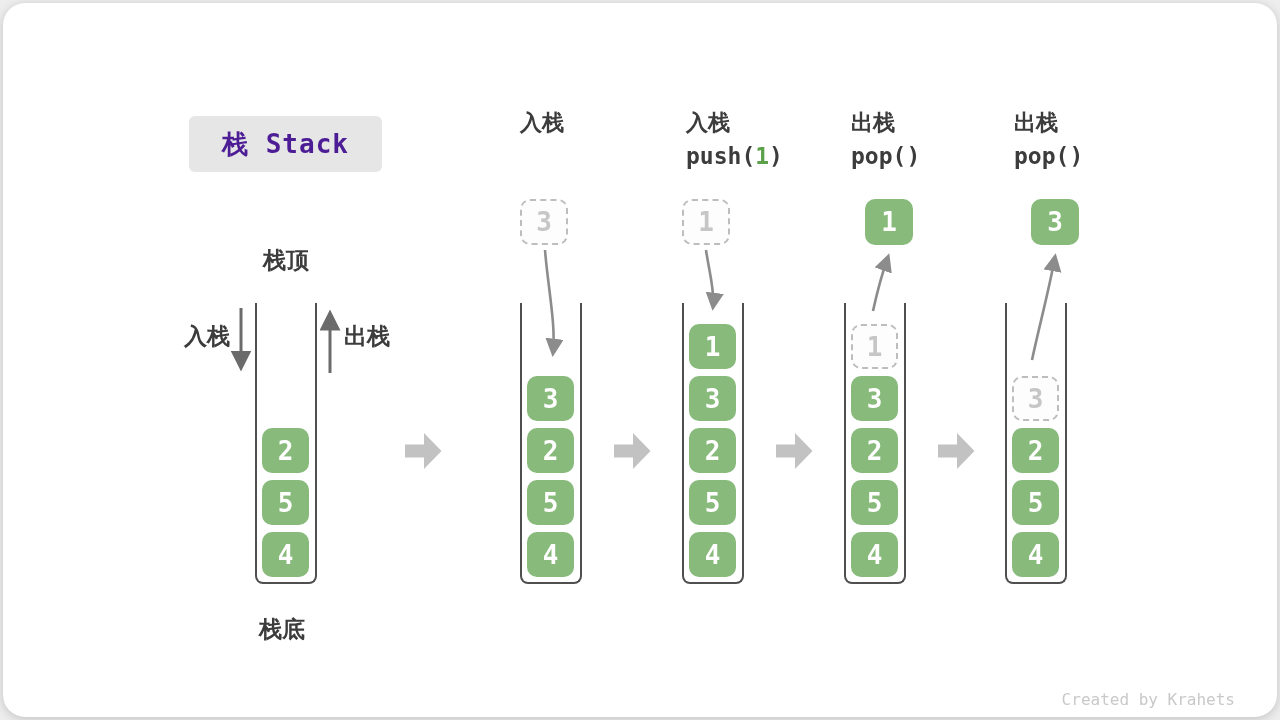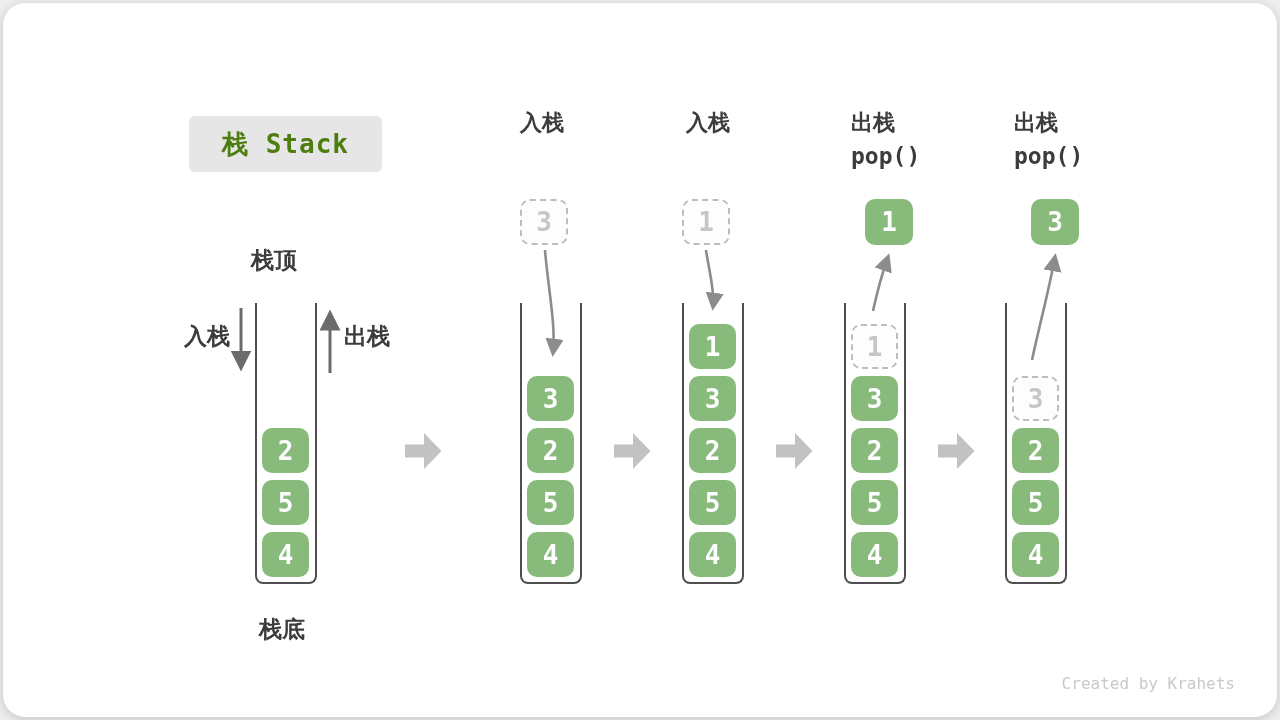--- a/index.html
+++ b/index.html
@@ -1,66 +1,67 @@
 <!DOCTYPE html>
 <html><head>
 <meta charset="utf-8">
 <style>
   html,body{margin:0;padding:0;width:1280px;height:720px;background:#ededed;font-family:"DejaVu Sans",sans-serif;}
   .card{position:absolute;left:3px;top:3px;right:3px;bottom:3px;background:#ffffff;border-radius:22px;box-shadow:0 2px 10px rgba(0,0,0,.18);overflow:hidden;}
 
   .title-box{position:absolute;left:186px;top:113px;width:193px;height:56px;background:#e6e6e6;border-radius:6px;display:flex;align-items:center;justify-content:center;}
-  .title-box span{font-family:"DejaVu Sans Mono","DejaVu Sans",monospace;font-size:26px;font-weight:bold;color:#4d7c0f;letter-spacing:1px;}
+  .title-box span{font-family:"DejaVu Sans Mono","DejaVu Sans",monospace;font-size:26px;font-weight:bold;color:#4c1d95;letter-spacing:1px;}
 
   .op{position:absolute;top:105px;width:160px;}
   .op-cn{font-size:22px;font-weight:bold;color:#3c3c3c;line-height:30px;}
   .op-code{font-family:"DejaVu Sans Mono",monospace;font-size:23px;font-weight:bold;color:#3c3c3c;line-height:36px;}
   .op-code .arg{color:#5ba14b;}
 
   .side-label{position:absolute;font-size:23px;font-weight:bold;color:#3c3c3c;}
 
   .stack{position:absolute;top:300px;width:62px;height:281px;}
   .tube{position:absolute;left:0;top:0;width:62px;height:281px;border-left:2px solid #4f4f4f;border-right:2px solid #4f4f4f;border-bottom:2px solid #4f4f4f;border-radius:0 0 8px 8px;box-sizing:border-box;}
   .block{position:absolute;left:7px;width:47px;height:45px;background:#87ba7b;border-radius:10px;display:flex;align-items:center;justify-content:center;font-family:"DejaVu Sans Mono",monospace;font-size:26px;font-weight:bold;color:#ffffff;box-sizing:border-box;}
   .block.ghost{background:#fdfdfd;border:2px dashed #bdbdbd;color:#c6c6c6;}
   .slot0{top:229px}.slot1{top:177px}.slot2{top:125px}.slot3{top:73px}.slot4{top:21px}
 
   .float-box{position:absolute;top:196px;width:48px;height:46px;border-radius:10px;display:flex;align-items:center;justify-content:center;font-family:"DejaVu Sans Mono",monospace;font-size:26px;font-weight:bold;box-sizing:border-box;}
   .float-box.dashed{background:#fdfdfd;border:2px dashed #bdbdbd;color:#c6c6c6;}
   .float-box.solid{background:#87ba7b;color:#ffffff;}
 
   .overlay{position:absolute;left:0;top:0;width:1280px;height:720px;pointer-events:none;}
 
-  .watermark{position:absolute;right:42px;bottom:24px;font-family:"DejaVu Sans Mono",monospace;font-size:16px;color:#c9c9c9;}
+  .watermark{position:absolute;right:42px;bottom:8px;font-family:"DejaVu Sans Mono",monospace;font-size:16px;color:#c9c9c9;}
 </style>
 </head>
 <body>
 
 <div class="card">
 
   <div class="title-box">
     <span>栈 Stack</span>
   </div>
 
   <div class="op" style="left:517px">
     <div class="op-cn">入栈</div>
   </div>
   <div class="op" style="left:683px">
     <div class="op-cn">入栈</div>
+    <div class="op-code"><span>push(</span><span class="arg">1</span><span>)</span></div>
   </div>
   <div class="op" style="left:848px">
     <div class="op-cn">出栈</div>
     <div class="op-code"><span>pop(</span><span class="arg"></span><span>)</span></div>
   </div>
   <div class="op" style="left:1011px">
     <div class="op-cn">出栈</div>
     <div class="op-code"><span>pop(</span><span class="arg"></span><span>)</span></div>
   </div>
 
-  <div class="side-label" style="left:248px;top:242px">栈顶</div>
+  <div class="side-label" style="left:260px;top:242px">栈顶</div>
   <div class="side-label" style="left:256px;top:611px">栈底</div>
   <div class="side-label" style="left:181px;top:318px">入栈</div>
   <div class="side-label" style="left:341px;top:318px">出栈</div>
 
   <div class="stack" style="left:252px">
     <div class="tube"></div>
     <div class="block slot2">2</div>
     <div class="block slot1">5</div>
     <div class="block slot0">4</div>
   </div>

